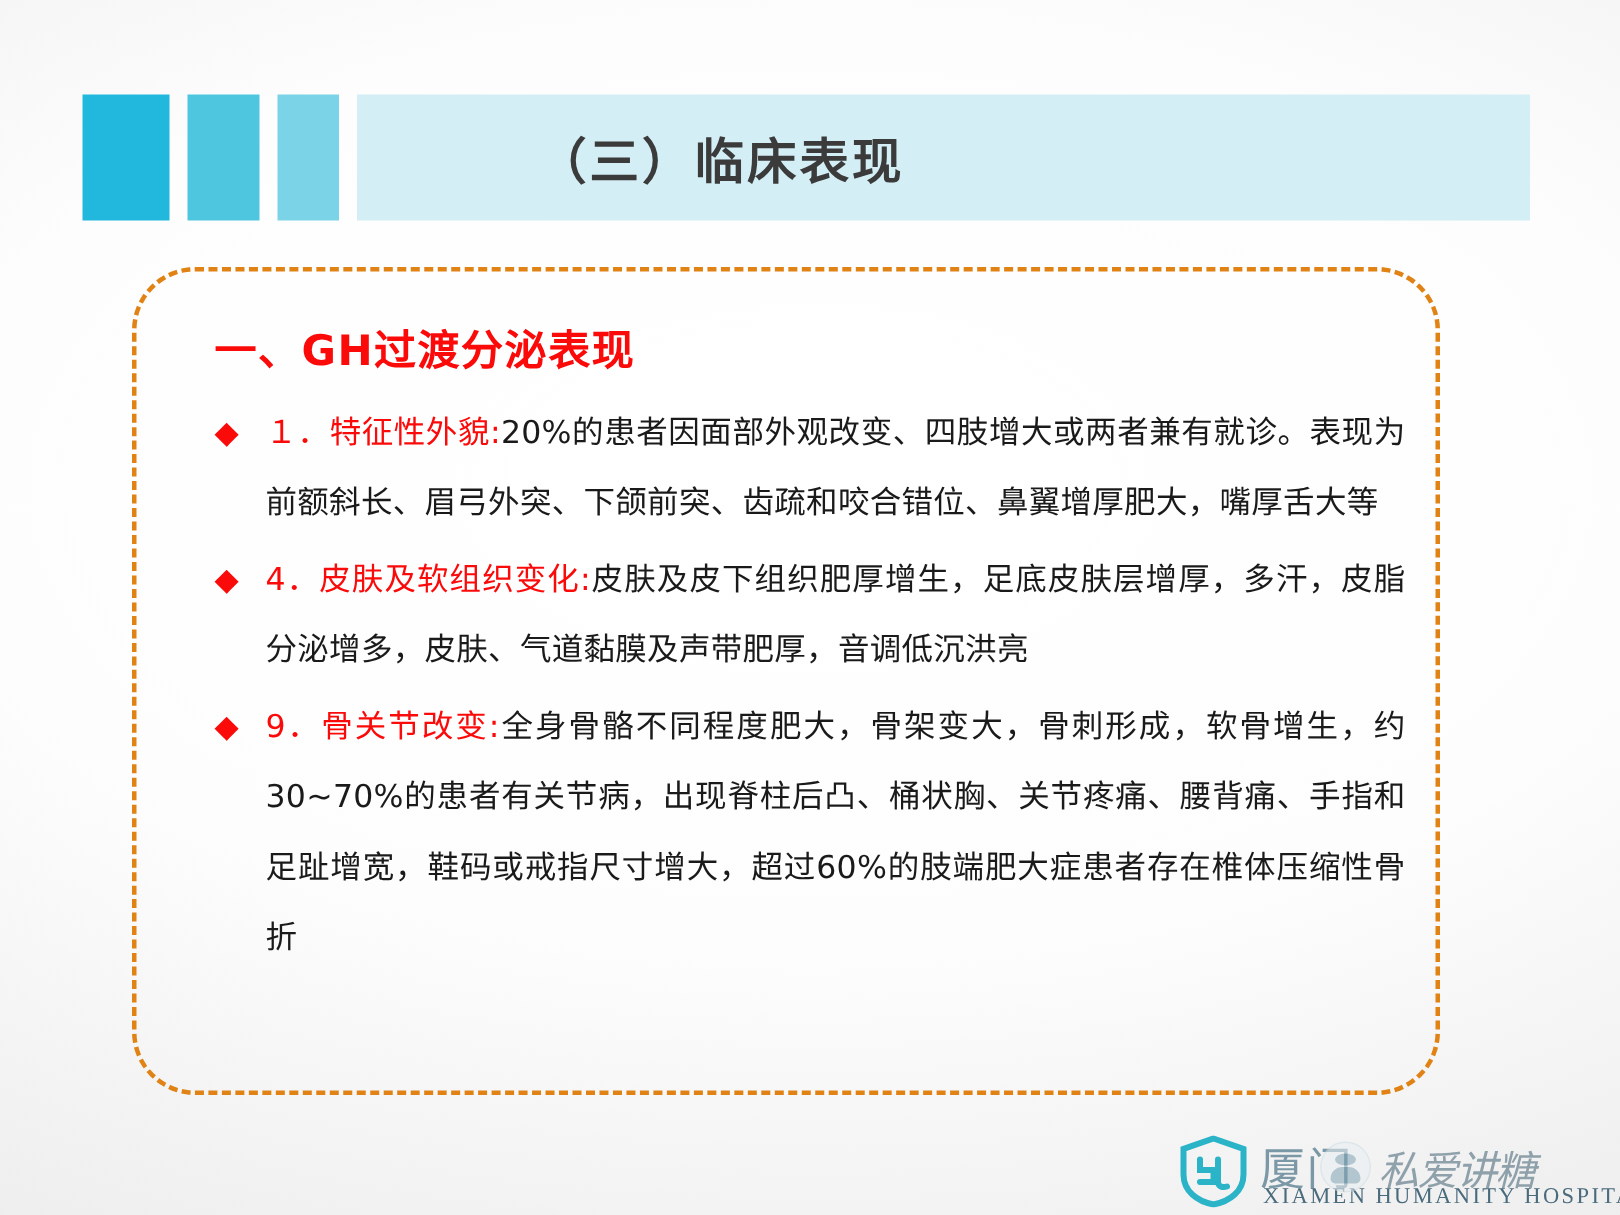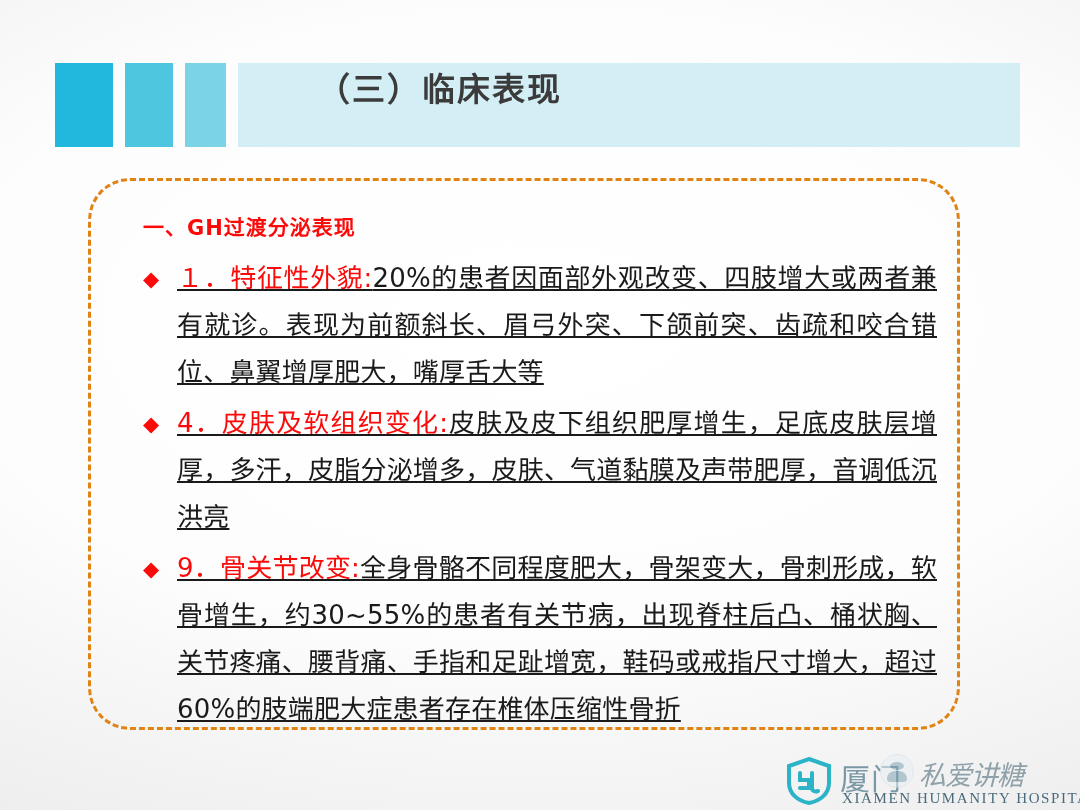--- a/index.html
+++ b/index.html
@@ -40,21 +40,22 @@
     flex: 0 0 auto;
   }
   .hdr-block-1 { width: 58px; background: #22b8dd; }
   .hdr-gap     { width: 12px; }
   .hdr-block-2 { width: 48px; background: #4fc6e0; }
   .hdr-block-3 { width: 41px; background: #7ad3e6; }
   .hdr-bar {
     flex: 1 1 auto;
     background: #d4eef6;
     display: flex;
-    padding-left: 79px;
+    align-items: center;
+    padding-left: 120px;
     box-sizing: border-box;
   }
   .hdr-title {
     font-family: "DejaVu Sans", "Liberation Sans", sans-serif;
     font-size: 33px;
     font-weight: bold;
     color: #3b3b3b;
     letter-spacing: 2px;
     white-space: nowrap;
   }
@@ -74,21 +75,21 @@
   .content-inner {
     position: absolute;
     left: 52px;
     top: 30px;
     right: 20px;
   }
 
   
   .section-heading {
     font-family: "DejaVu Sans", "Liberation Sans", sans-serif;
-    font-size: 21px;
+    font-size: 28px;
     font-weight: bold;
     color: #fb0a0a;
     letter-spacing: 1px;
     margin: 0 0 14px 0;
     white-space: nowrap;
   }
 
   
   .bullet-item {
     display: flex;
@@ -99,27 +100,26 @@
     flex: 0 0 auto;
     color: #fb0a0a;
     font-size: 21px;
     line-height: 47px;
     width: 34px;
     text-align: left;
   }
   .bullet-text {
     flex: 1 1 auto;
     font-family: "DejaVu Sans", "Liberation Sans", sans-serif;
-    font-size: 26px;
+    font-size: 21px;
     line-height: 47px;
     color: #1a1a1a;
     letter-spacing: 0.2px;
     text-align: justify;
     text-justify: inter-ideograph;
-    text-decoration: underline;
   }
   .bullet-text .lead {
     color: #fb0a0a;
   }
 
   
   .footer-logo {
     position: absolute;
     left: 786px;
     top: 757px;
@@ -166,20 +166,21 @@
   }
 
   
   .watermark {
     position: absolute;
     left: 880px;
     top: 754px;
     width: 200px;
     height: 48px;
     display: flex;
+    align-items: center;
     opacity: 0.55;
     pointer-events: none;
   }
   .wm-avatar {
     flex: 0 0 auto;
     width: 32px;
     height: 32px;
     border-radius: 50%;
     background: #e9eff2;
     border: 1px solid #cfdde3;
@@ -238,21 +239,21 @@
         <span class="bullet-text"><span class="lead">１．特征性外貌:</span><span>20%的患者因面部外观改变、四肢增大或两者兼有就诊。表现为前额斜长、眉弓外突、下颌前突、齿疏和咬合错位、鼻翼增厚肥大，嘴厚舌大等</span></span>
       </div>
 
       <div class="bullet-item">
         <span class="bullet-marker">◆</span>
         <span class="bullet-text"><span class="lead">4．皮肤及软组织变化:</span><span>皮肤及皮下组织肥厚增生，足底皮肤层增厚，多汗，皮脂分泌增多，皮肤、气道黏膜及声带肥厚，音调低沉洪亮</span></span>
       </div>
 
       <div class="bullet-item">
         <span class="bullet-marker">◆</span>
-        <span class="bullet-text"><span class="lead">9．骨关节改变:</span><span>全身骨骼不同程度肥大，骨架变大，骨刺形成，软骨增生，约30~55%的患者有关节病，出现脊柱后凸、桶状胸、关节疼痛、腰背痛、手指和足趾增宽，鞋码或戒指尺寸增大，超过60%的肢端肥大症患者存在椎体压缩性骨折</span></span>
+        <span class="bullet-text"><span class="lead">9．骨关节改变:</span><span>全身骨骼不同程度肥大，骨架变大，骨刺形成，软骨增生，约30~70%的患者有关节病，出现脊柱后凸、桶状胸、关节疼痛、腰背痛、手指和足趾增宽，鞋码或戒指尺寸增大，超过60%的肢端肥大症患者存在椎体压缩性骨折</span></span>
       </div>
 
     </div>
   </div>
 
   <div class="footer-logo">
     <span class="logo-shield">
       <svg width="46" height="48" viewBox="0 0 46 48" aria-hidden="true">
         <path d="M23 2 L43 9 L43 26 C43 37 34 44 23 46 C12 44 3 37 3 26 L3 9 Z" fill="none" stroke="#2bb3c8" stroke-width="4"></path>
         <path d="M14 16 L14 23 L23 23 L23 31 L14 31" fill="none" stroke="#2bb3c8" stroke-width="4" stroke-linecap="round"></path>

